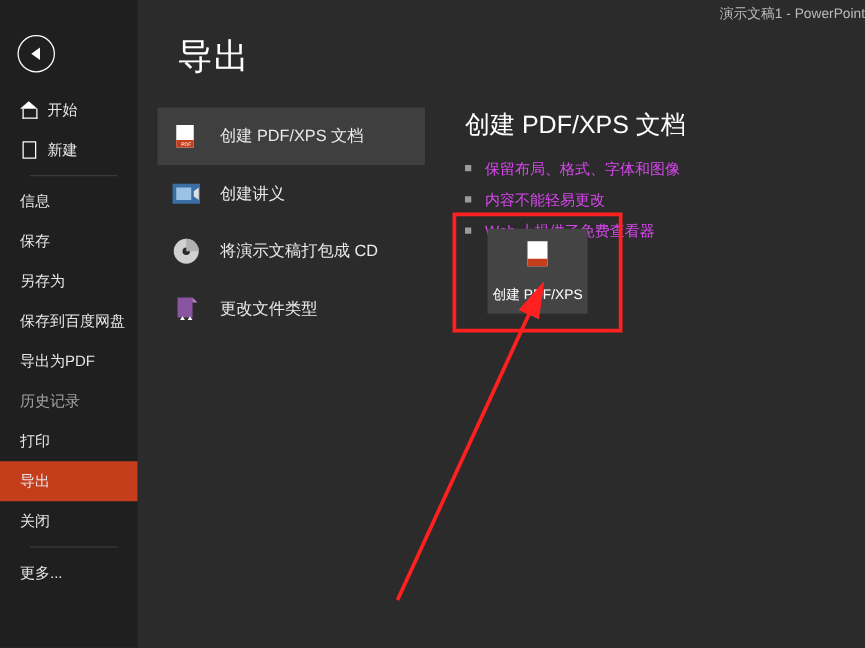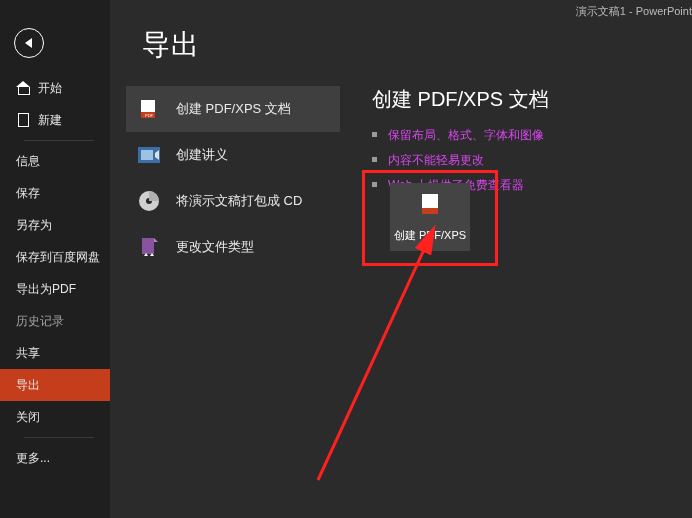--- a/index.html
+++ b/index.html
@@ -165,21 +165,21 @@
   <div class="nav-item indent">
       <span>保存到百度网盘</span>
     </div>
   <div class="nav-item indent">
       <span>导出为PDF</span>
     </div>
   <div class="nav-item indent disabled">
       <span>历史记录</span>
     </div>
   <div class="nav-item indent">
-      <span>共享</span>
+      <span>打印</span>
     </div>
   <div class="nav-item indent active">
       <span>导出</span>
     </div>
   <div class="nav-item indent">
       <span>关闭</span>
     </div>
   <div class="divider"></div>
   <div class="nav-item indent">
       <span>更多...</span>

